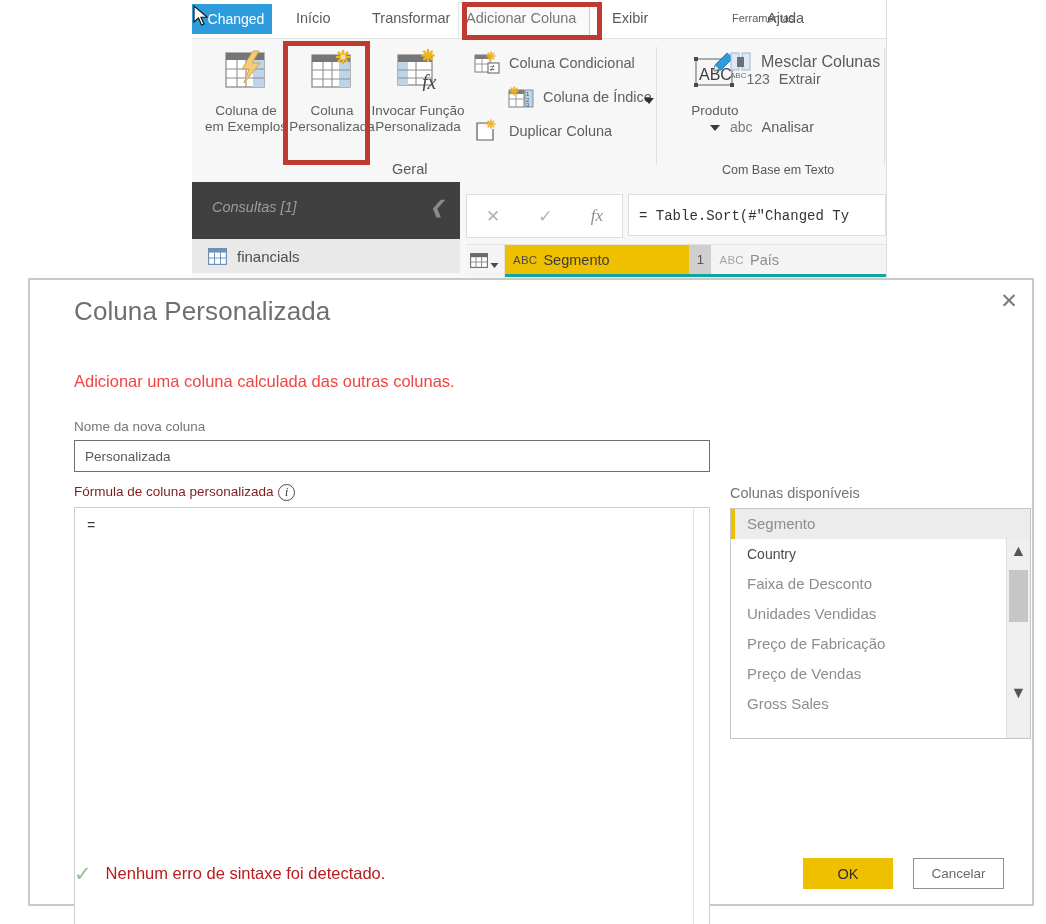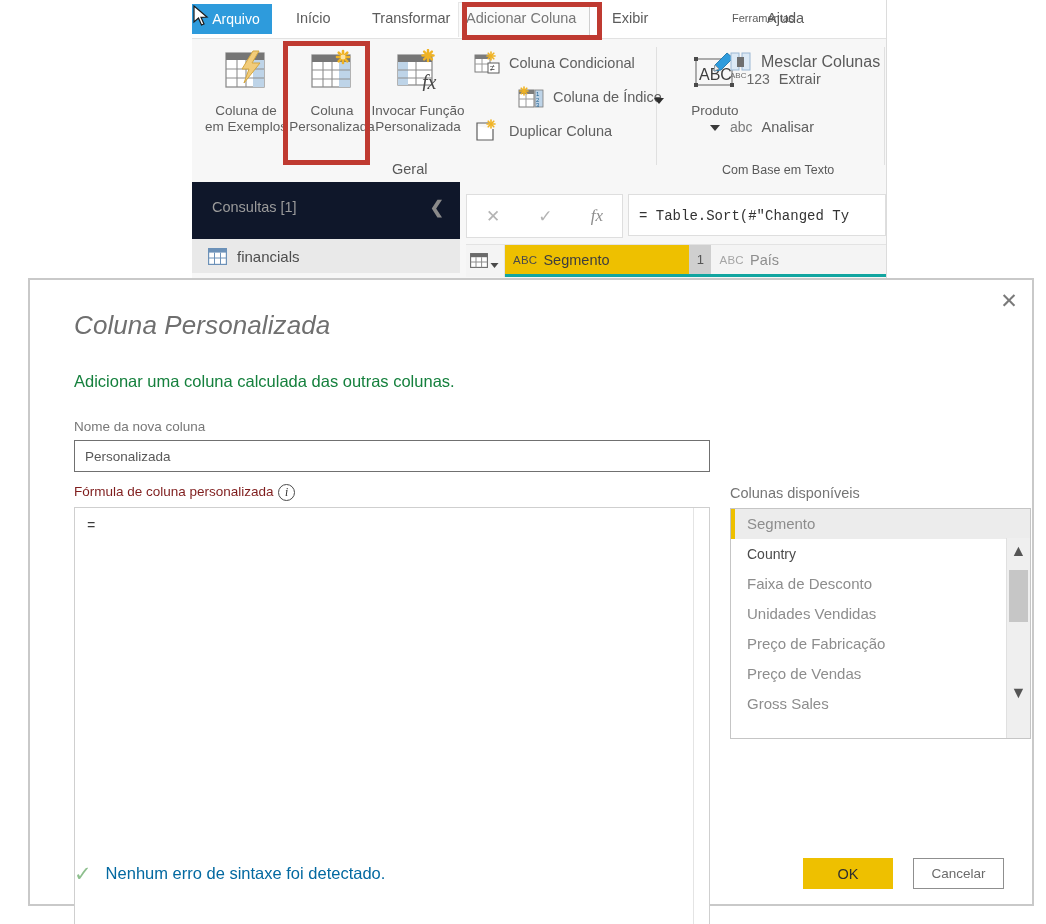--- a/index.html
+++ b/index.html
@@ -124,21 +124,21 @@
   .small-row {
     position: absolute;
     display: flex;
     align-items: center;
     gap: 9px;
     font-size: 14.5px;
     color: #606060;
     white-space: nowrap;
   }
   #r-cond { left: 282px; top: 12px; }
-  #r-idx  { left: 282px; top: 46px; padding-left: 44px; }
+  #r-idx  { left: 272px; top: 46px; padding-left: 44px; }
   #r-dup  { left: 282px; top: 80px; }
   #r-mesc { left: 538px; top: 12px; font-size: 16px; color: #5a5a5a; }
   #r-extr { left: 538px; top: 32px; }
   #r-anal { left: 538px; top: 80px; }
 
   .grp-title {
     position: absolute;
     font-size: 14.5px;
     color: #595959;
     white-space: nowrap;
@@ -146,22 +146,23 @@
   #grp-geral { left: 200px; top: 122px; }
   #grp-texto { left: 530px; top: 124px; font-size: 12.5px; }
 
   
   #left-pane-hdr {
     position: absolute;
     left: 192px;
     top: 182px;
     width: 268px;
     height: 57px;
-    background: #0f172a;
+    background: #404040;
     border-bottom: 1px solid #e0e0e0;
+    font-style: italic;
   }
   #queries-label {
     position: absolute;
     left: 20px;
     top: 17px;
     font-size: 14.5px;
     color: #9b9b9b;
   }
   #collapse-chevron {
     position: absolute;
@@ -281,32 +282,31 @@
     right: 6px; top: 4px;
     width: 34px; height: 32px;
     display: flex; align-items: center; justify-content: center;
     font-size: 21px;
     color: #7a7a7a;
     cursor: pointer;
     line-height: 1;
   }
   #dlg-title {
     position: absolute;
-    left: 44px; top: 30px;
+    left: 44px; top: 16px;
     font-size: 26px;
     color: #6f6f6f;
     font-weight: normal;
     letter-spacing: .1px;
-    font-style: italic;
   }
   #dlg-subtitle {
     position: absolute;
     left: 44px; top: 92px;
     font-size: 16.5px;
-    color: #15803d;
+    color: #ef4444;
   }
   #lbl-name {
     position: absolute;
     left: 44px; top: 139px;
     font-size: 13.5px;
     color: #787878;
   }
   #name-input {
     position: absolute;
     left: 44px; top: 160px;
@@ -423,21 +423,21 @@
     cursor: pointer;
   }
 
   
   #status-row {
     position: absolute;
     left: 44px; top: 583px;
     display: flex; align-items: center; gap: 14px;
   }
   #check-icon { color: #8dbf8d; font-size: 21px; line-height: 1; }
-  #status-text { font-size: 16.5px; color: #0369a1; }
+  #status-text { font-size: 16.5px; color: #b91c1c; }
   #ok-button {
     position: absolute;
     left: 773px; top: 578px;
     width: 90px; height: 31px;
     background: #eec000;
     border: none;
     font-family: "Liberation Sans", sans-serif;
     font-size: 14.5px;
     color: #2f2f2f;
     cursor: pointer;
@@ -470,21 +470,21 @@
 
 <div id="app-backdrop"></div>
 
 <div id="ribbon-tabs">
   <div id="addcol-tab-bg"></div>
 
   <div id="file-tab">
     <svg id="cursor-arrow" viewBox="0 0 18 22">
       <path d="M1 1 L1 17 L5.5 13 L8.5 20 L11 19 L8 12.3 L14 12 Z" fill="#ffffff" stroke="#1b1b1b" stroke-width="1.2"></path>
     </svg>
-    <span>Arquivo</span>
+    <span>Changed</span>
   </div>
 
   <div class="rb-tab" id="tab-inicio"><span>Início</span></div>
   <div class="rb-tab" id="tab-transf"><span>Transformar</span></div>
   <div class="rb-tab" id="tab-addcol"><span>Adicionar Coluna</span></div>
   <div class="rb-tab" id="tab-exibir"><span>Exibir</span></div>
   <div class="rb-tab" id="tab-ferram"><span>Ferramentas</span></div>
   <div class="rb-tab" id="tab-ajuda"><span>Ajuda</span></div>
 </div>
 

